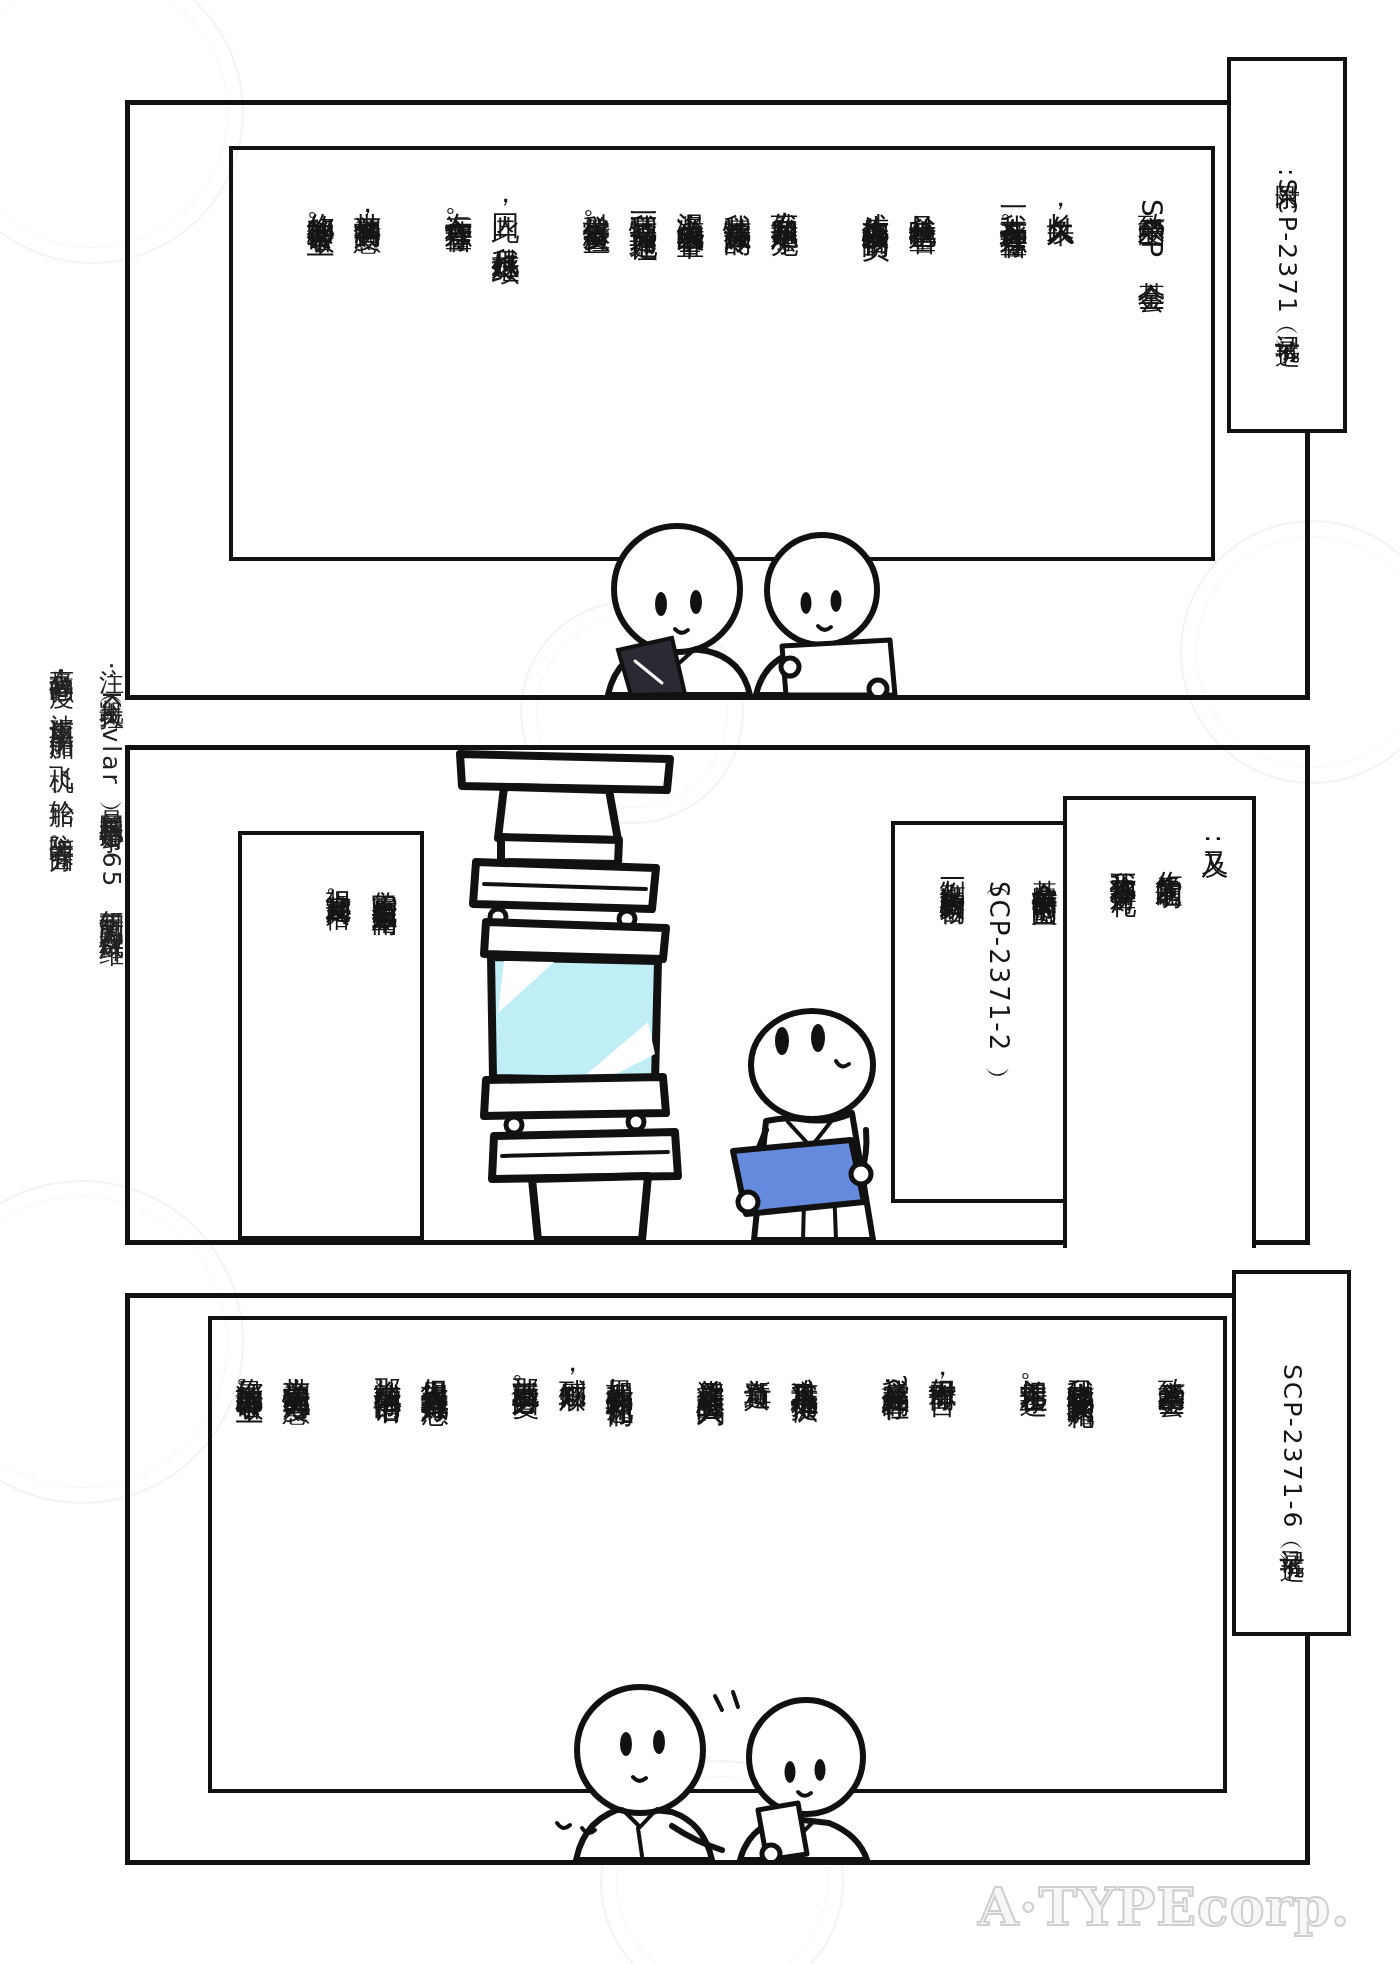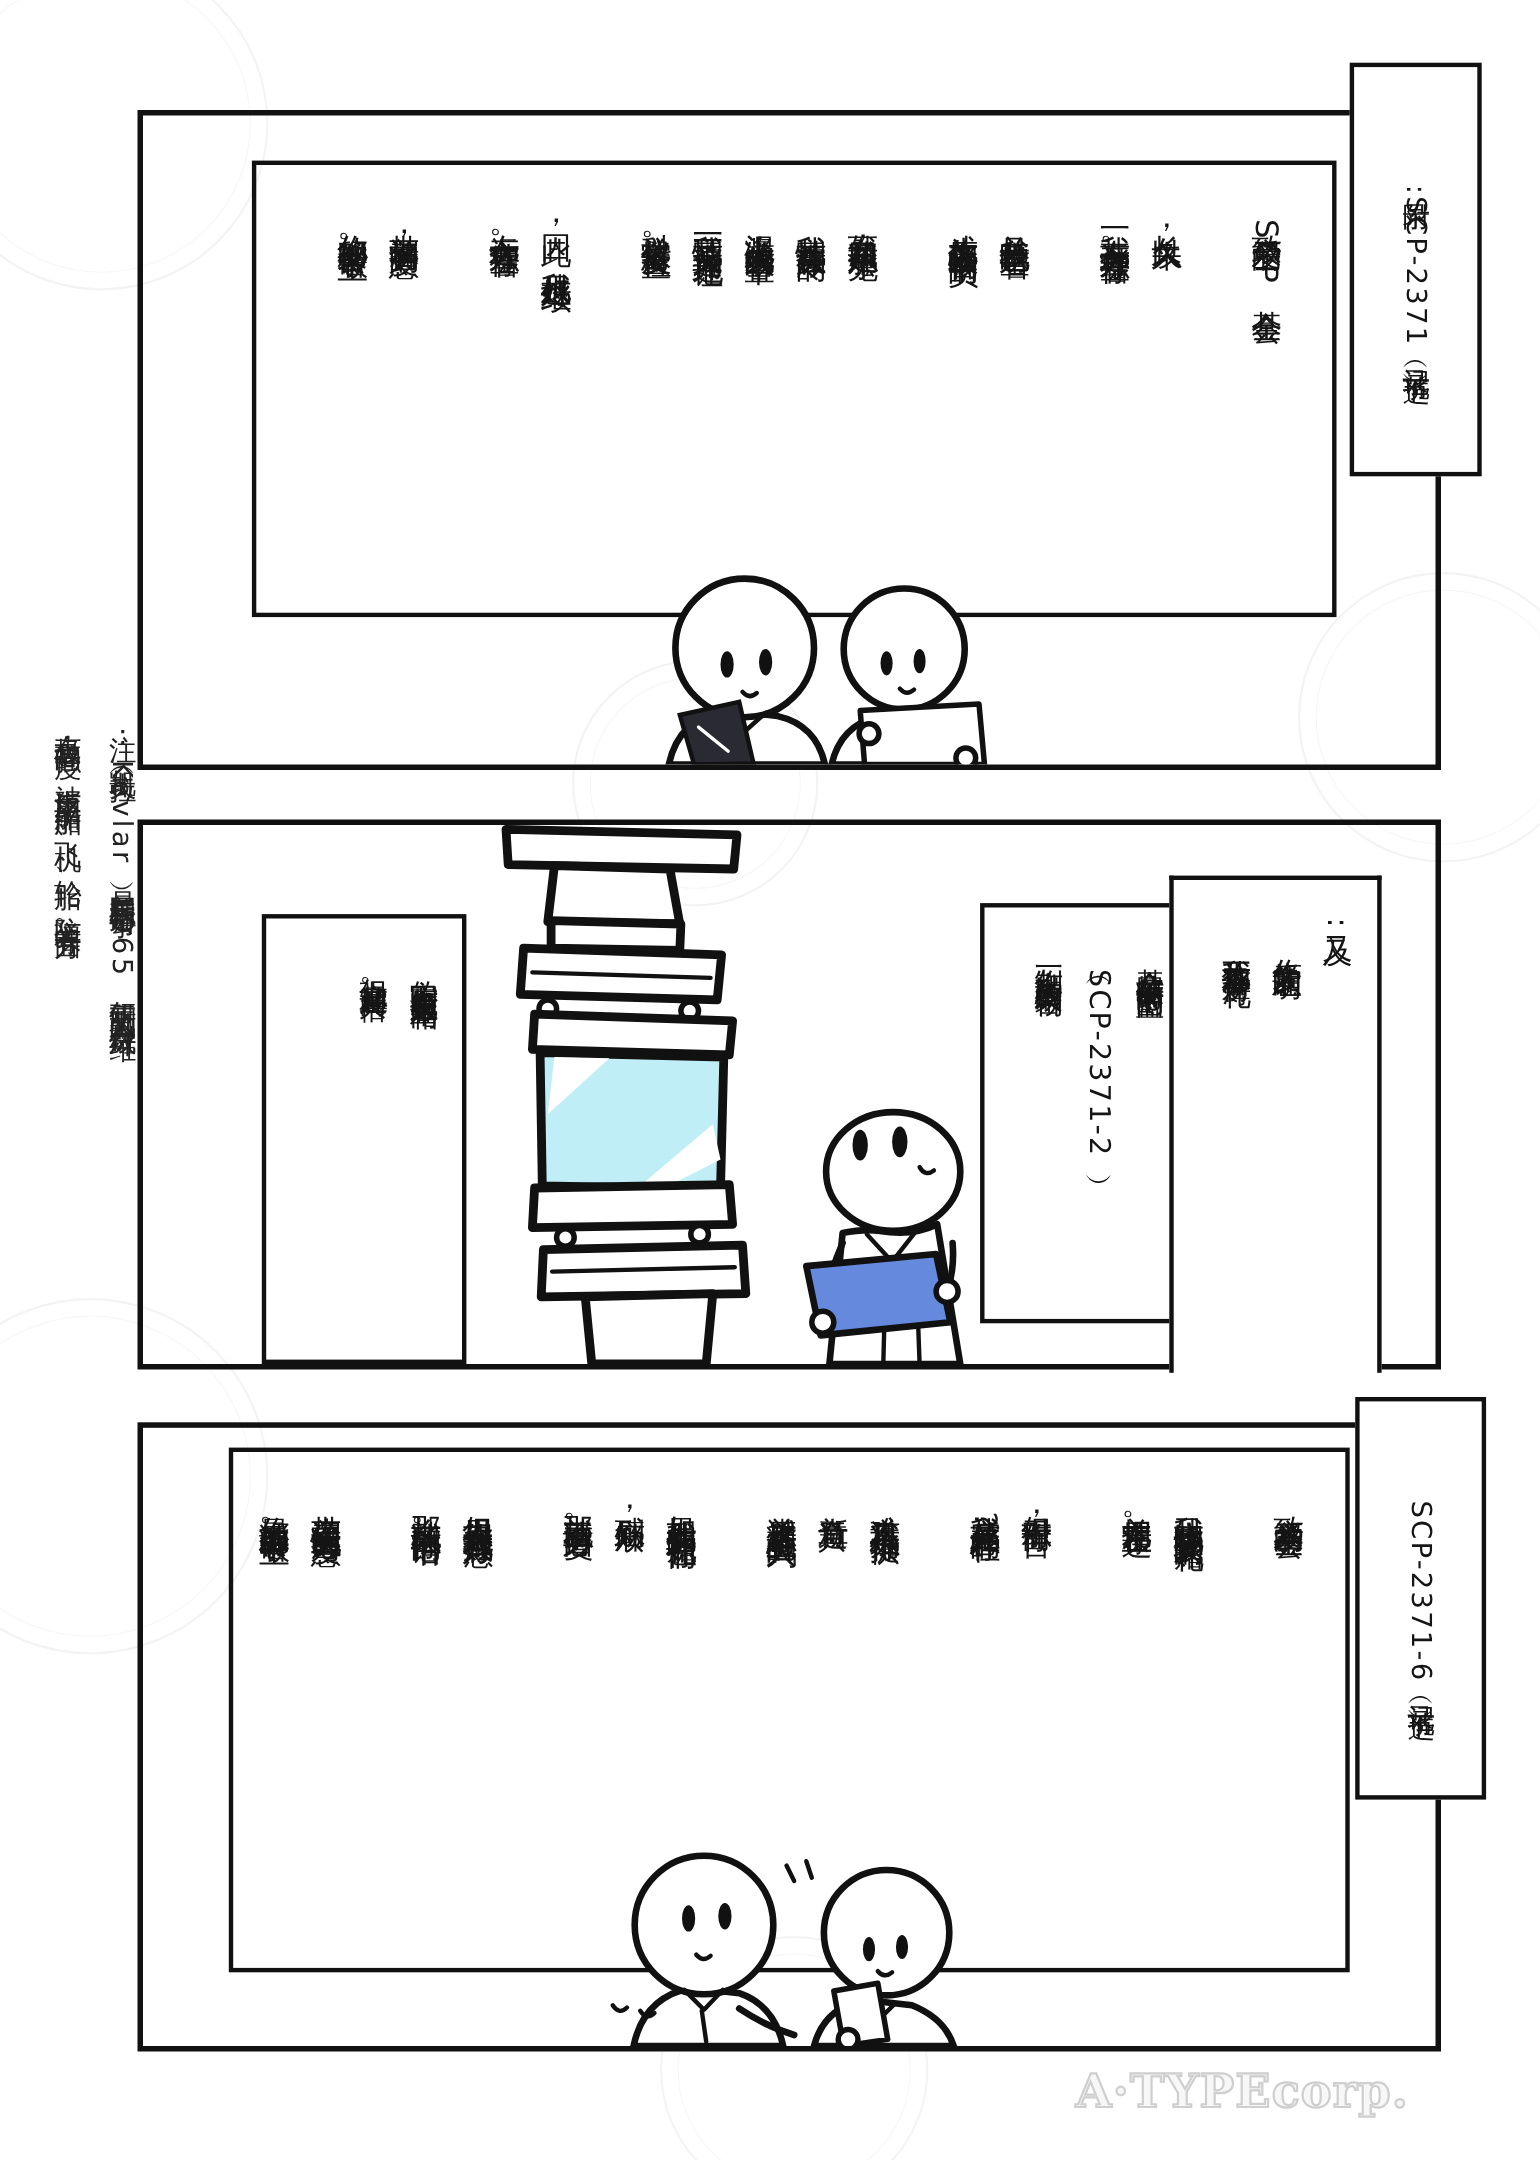--- a/index.html
+++ b/index.html
@@ -34,21 +34,21 @@
   .appendix{
     position:absolute;border:4px solid #111;background:#ffffff;z-index:5;
     display:flex;align-items:center;justify-content:center;
   }
   .appendix .vtext{font-size:25px;line-height:40px;letter-spacing:2px;}
 
   .fig-svg{position:absolute;left:0;top:0;z-index:6;}
 
   .watermark{
     position:absolute;left:978px;top:1876px;z-index:2;
-    font-family:"DejaVu Serif",serif;font-weight:bold;font-size:42px;letter-spacing:1px;
+    font-family:"DejaVu Serif",serif;font-weight:bold;font-size:52px;letter-spacing:1px;
     color:#f7f7f7;-webkit-text-stroke:2px #cfcfcf;text-shadow:0 0 1px #d8d8d8;
   }
 </style>
 </head>
 <body>
 
 <div id="page">
 
   <div class="orn" style="left:-60px;top:-40px;width:300px;height:300px;"></div>
   <div class="orn" style="left:1180px;top:520px;width:260px;height:260px;"></div>

